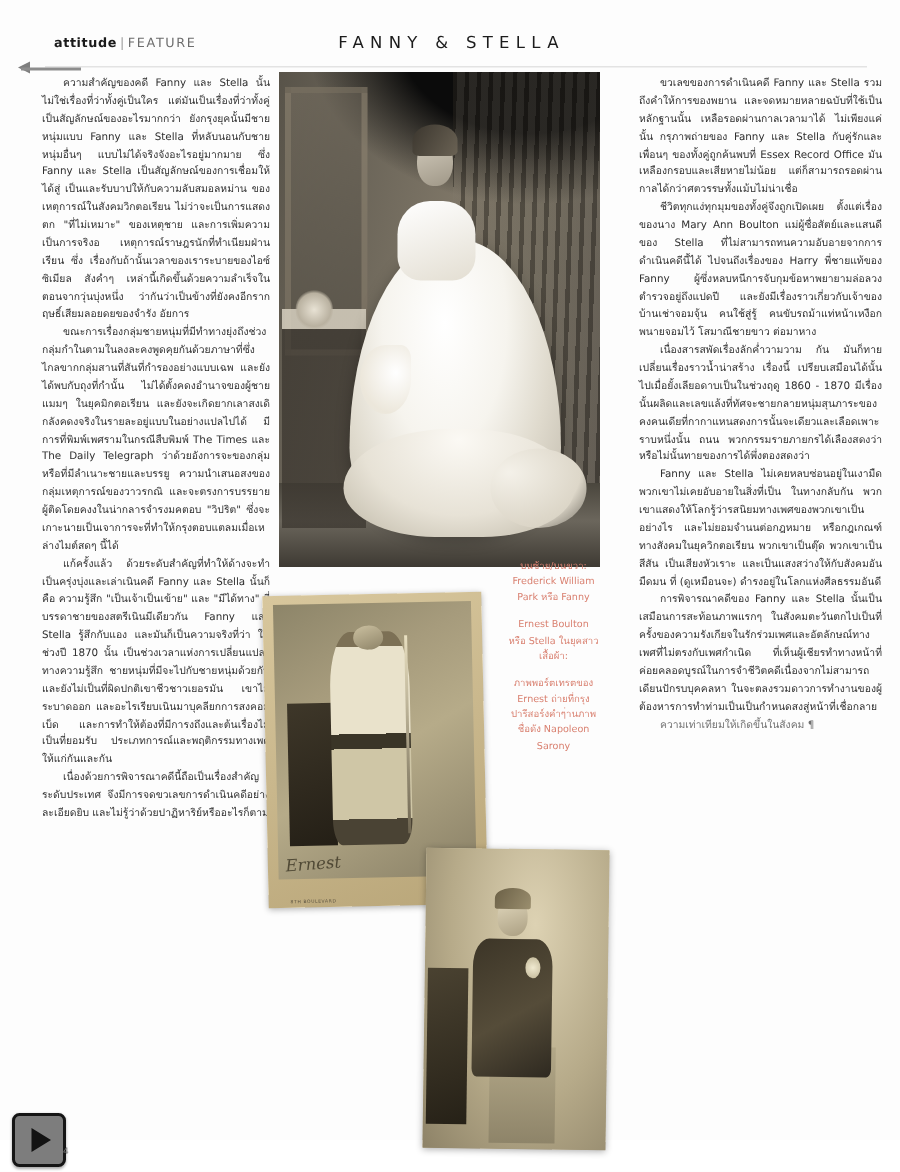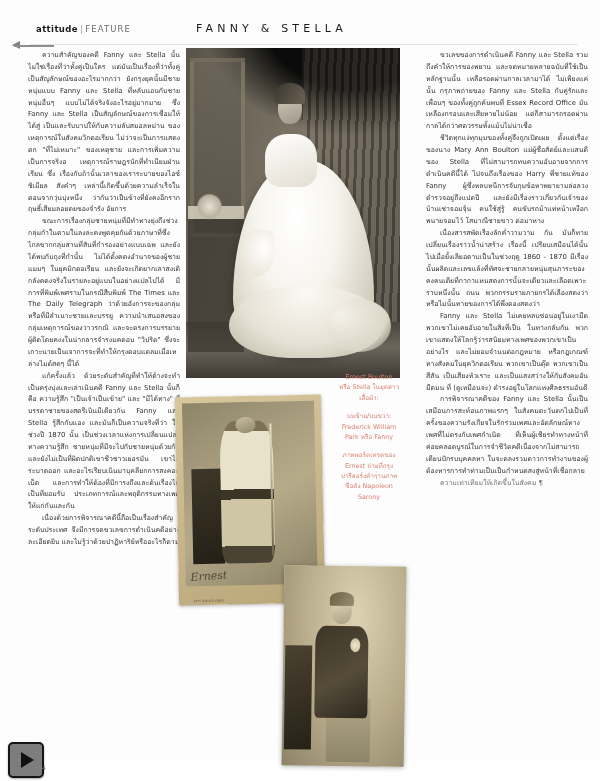--- a/index.html
+++ b/index.html
@@ -18,21 +18,21 @@
   .masthead{
     position:absolute;left:36px;top:24px;
     font-size:8.5px;letter-spacing:.4px;color:#3a3a3a;white-space:nowrap;
   }
   .masthead .brand{font-weight:bold;color:#1a1a1a;}
   .masthead .sep{color:#9a9a9a;margin:0 2px;font-weight:normal;}
   .masthead .feature{color:#6d6d6d;letter-spacing:1.1px;}
 
   .pagetitle{
     position:absolute;left:196px;top:22px;width:210px;
-    text-align:left;
+    text-align:center;
     font-size:11px;letter-spacing:4.2px;color:#1c1c1c;
     font-family:"DejaVu Sans","Liberation Sans",sans-serif;
   }
 
   .hairline{
     position:absolute;left:30px;top:44px;width:548px;height:1px;
     background:#e3e3e3;
   }
 
   
@@ -305,28 +305,28 @@
     <div class="chairback"></div>
     <div class="trousers"></div>
     <div class="suit"></div>
     <div class="boutonniere"></div>
     <div class="head"></div>
     <div class="hair"></div>
   </div>
 
   <div class="caption">
     <div class="grp">
+      <span class="lead">บนซ้าย/บนขวา:</span>
+      <span class="lead">Frederick William</span>
+      <span class="lead">Park หรือ Fanny</span>
+    </div>
+    <div class="grp">
       <span class="lead">Ernest Boulton</span>
       <span class="lead">หรือ Stella ในยุคสาว</span>
       <span class="lead">เสื้อผ้า:</span>
-    </div>
-    <div class="grp">
-      <span class="lead">บนซ้าย/บนขวา:</span>
-      <span class="lead">Frederick William</span>
-      <span class="lead">Park หรือ Fanny</span>
     </div>
     <div class="grp">
       <span class="lead">ภาพพอร์ตเทรตของ</span>
       <span class="lead">Ernest ถ่ายที่กรุง</span>
       <span class="lead">ปารีสอร์งคำๆ่านภาพ</span>
       <span class="lead">ชื่อดัง Napoleon</span>
       <span class="lead">Sarony</span>
     </div>
   </div>
 

